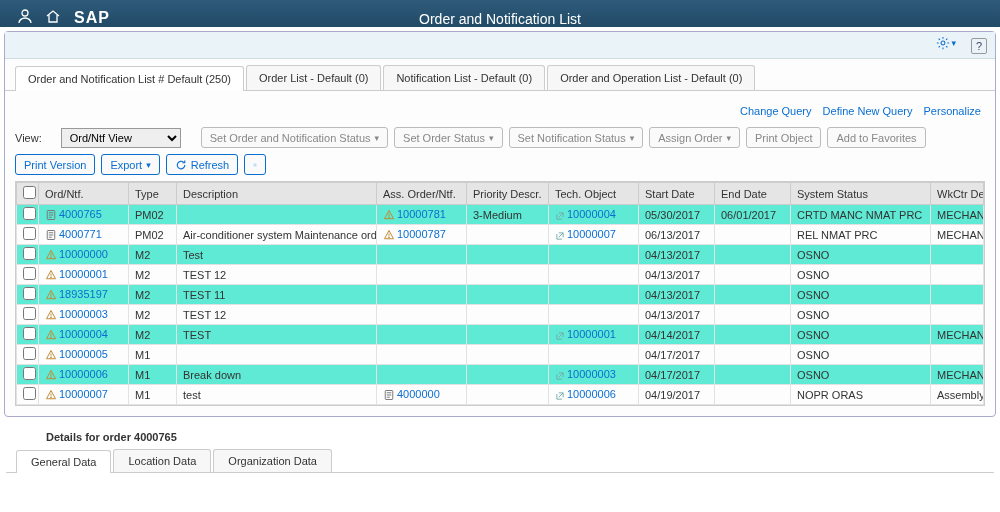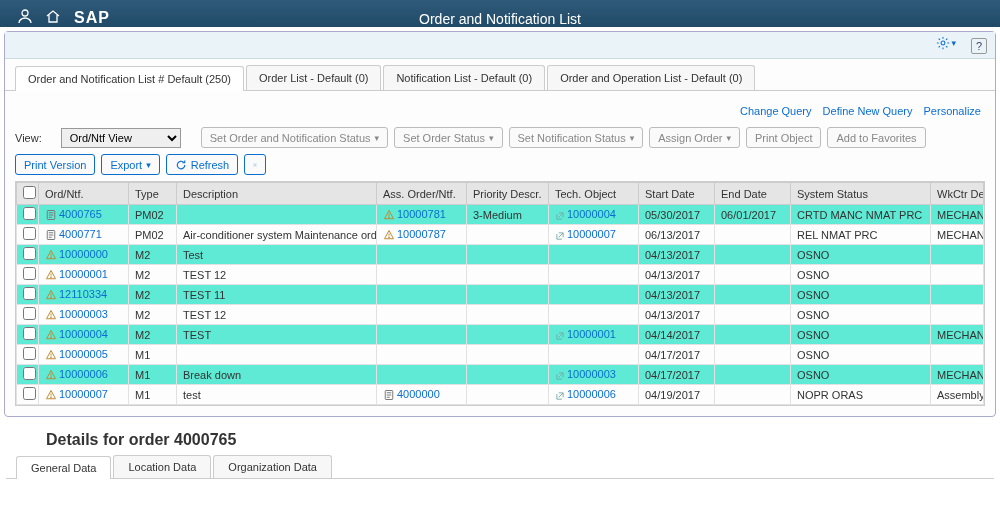--- a/index.html
+++ b/index.html
@@ -38,21 +38,21 @@
 td { border:1px solid #e2e2e2; padding:2px 6px; font-size:11px; height:19px; overflow:hidden; white-space:nowrap; }
 tr.alt td { background:#5eead4; }
 .cb-col { width:22px; text-align:center; }
 .link { color:#0a6ed1; cursor:pointer; }
 .docicon { display:inline-block; width:12px; height:12px; vertical-align:middle; margin-right:2px; }
 
 .refresh-bar { margin: 6px 10px 2px 10px; border:1px dotted #aaa; padding:6px 10px; text-align:right; font-size:11px; color:#333; }
 .refresh-bar .link2 { color:#0a6ed1; cursor:pointer; margin-left:4px; }
 .refresh-bar .chev2 { margin-left:6px; color:#666; }
 
-.details-title { margin: 14px 6px 6px 10px; font-weight:bold; font-size:16px;padding-left:36px; }
+.details-title { margin: 14px 6px 6px 10px; font-weight:bold; font-size:11px;padding-left:36px; }
 .detail-tabs { display:flex; padding: 0 10px; border-bottom:1px solid #ccc; margin:0 6px; }
 .detail-tabs .dtab { padding:5px 14px; border:1px solid #ccc; border-bottom:none; margin-right:2px; border-radius:3px 3px 0 0; background:#f7f7f7; cursor:pointer; font-size:11px; }
 .detail-tabs .dtab.active { background:#fff; position:relative; top:1px; }
 
 svg { display:block; }
 </style>
 </head>
 <body>
 
 <div class="shell-header">
@@ -252,21 +252,21 @@
             <td></td>
             <td>OSNO</td>
             <td></td>
           </tr>
           <tr class="alt">
             <td class="cb-col"><input type="checkbox" style=""></td>
             <td><span class="docicon"><svg width="12" height="12" viewBox="0 0 16 16" fill="none" stroke="#c08830" stroke-width="1.3">
                   <path d="M8 2l6 11H2z"></path>
                   <path d="M8 6v3" stroke="#c08830"></path>
                   <circle cx="8" cy="11" r="0.6" fill="#c08830"></circle>
-                </svg></span><span class="link">12110334</span></td>
+                </svg></span><span class="link">18935197</span></td>
             <td>M2</td>
             <td>TEST 11</td>
             <td></td>
             <td></td>
             <td></td>
             <td>04/13/2017</td>
             <td></td>
             <td>OSNO</td>
             <td></td>
           </tr>

